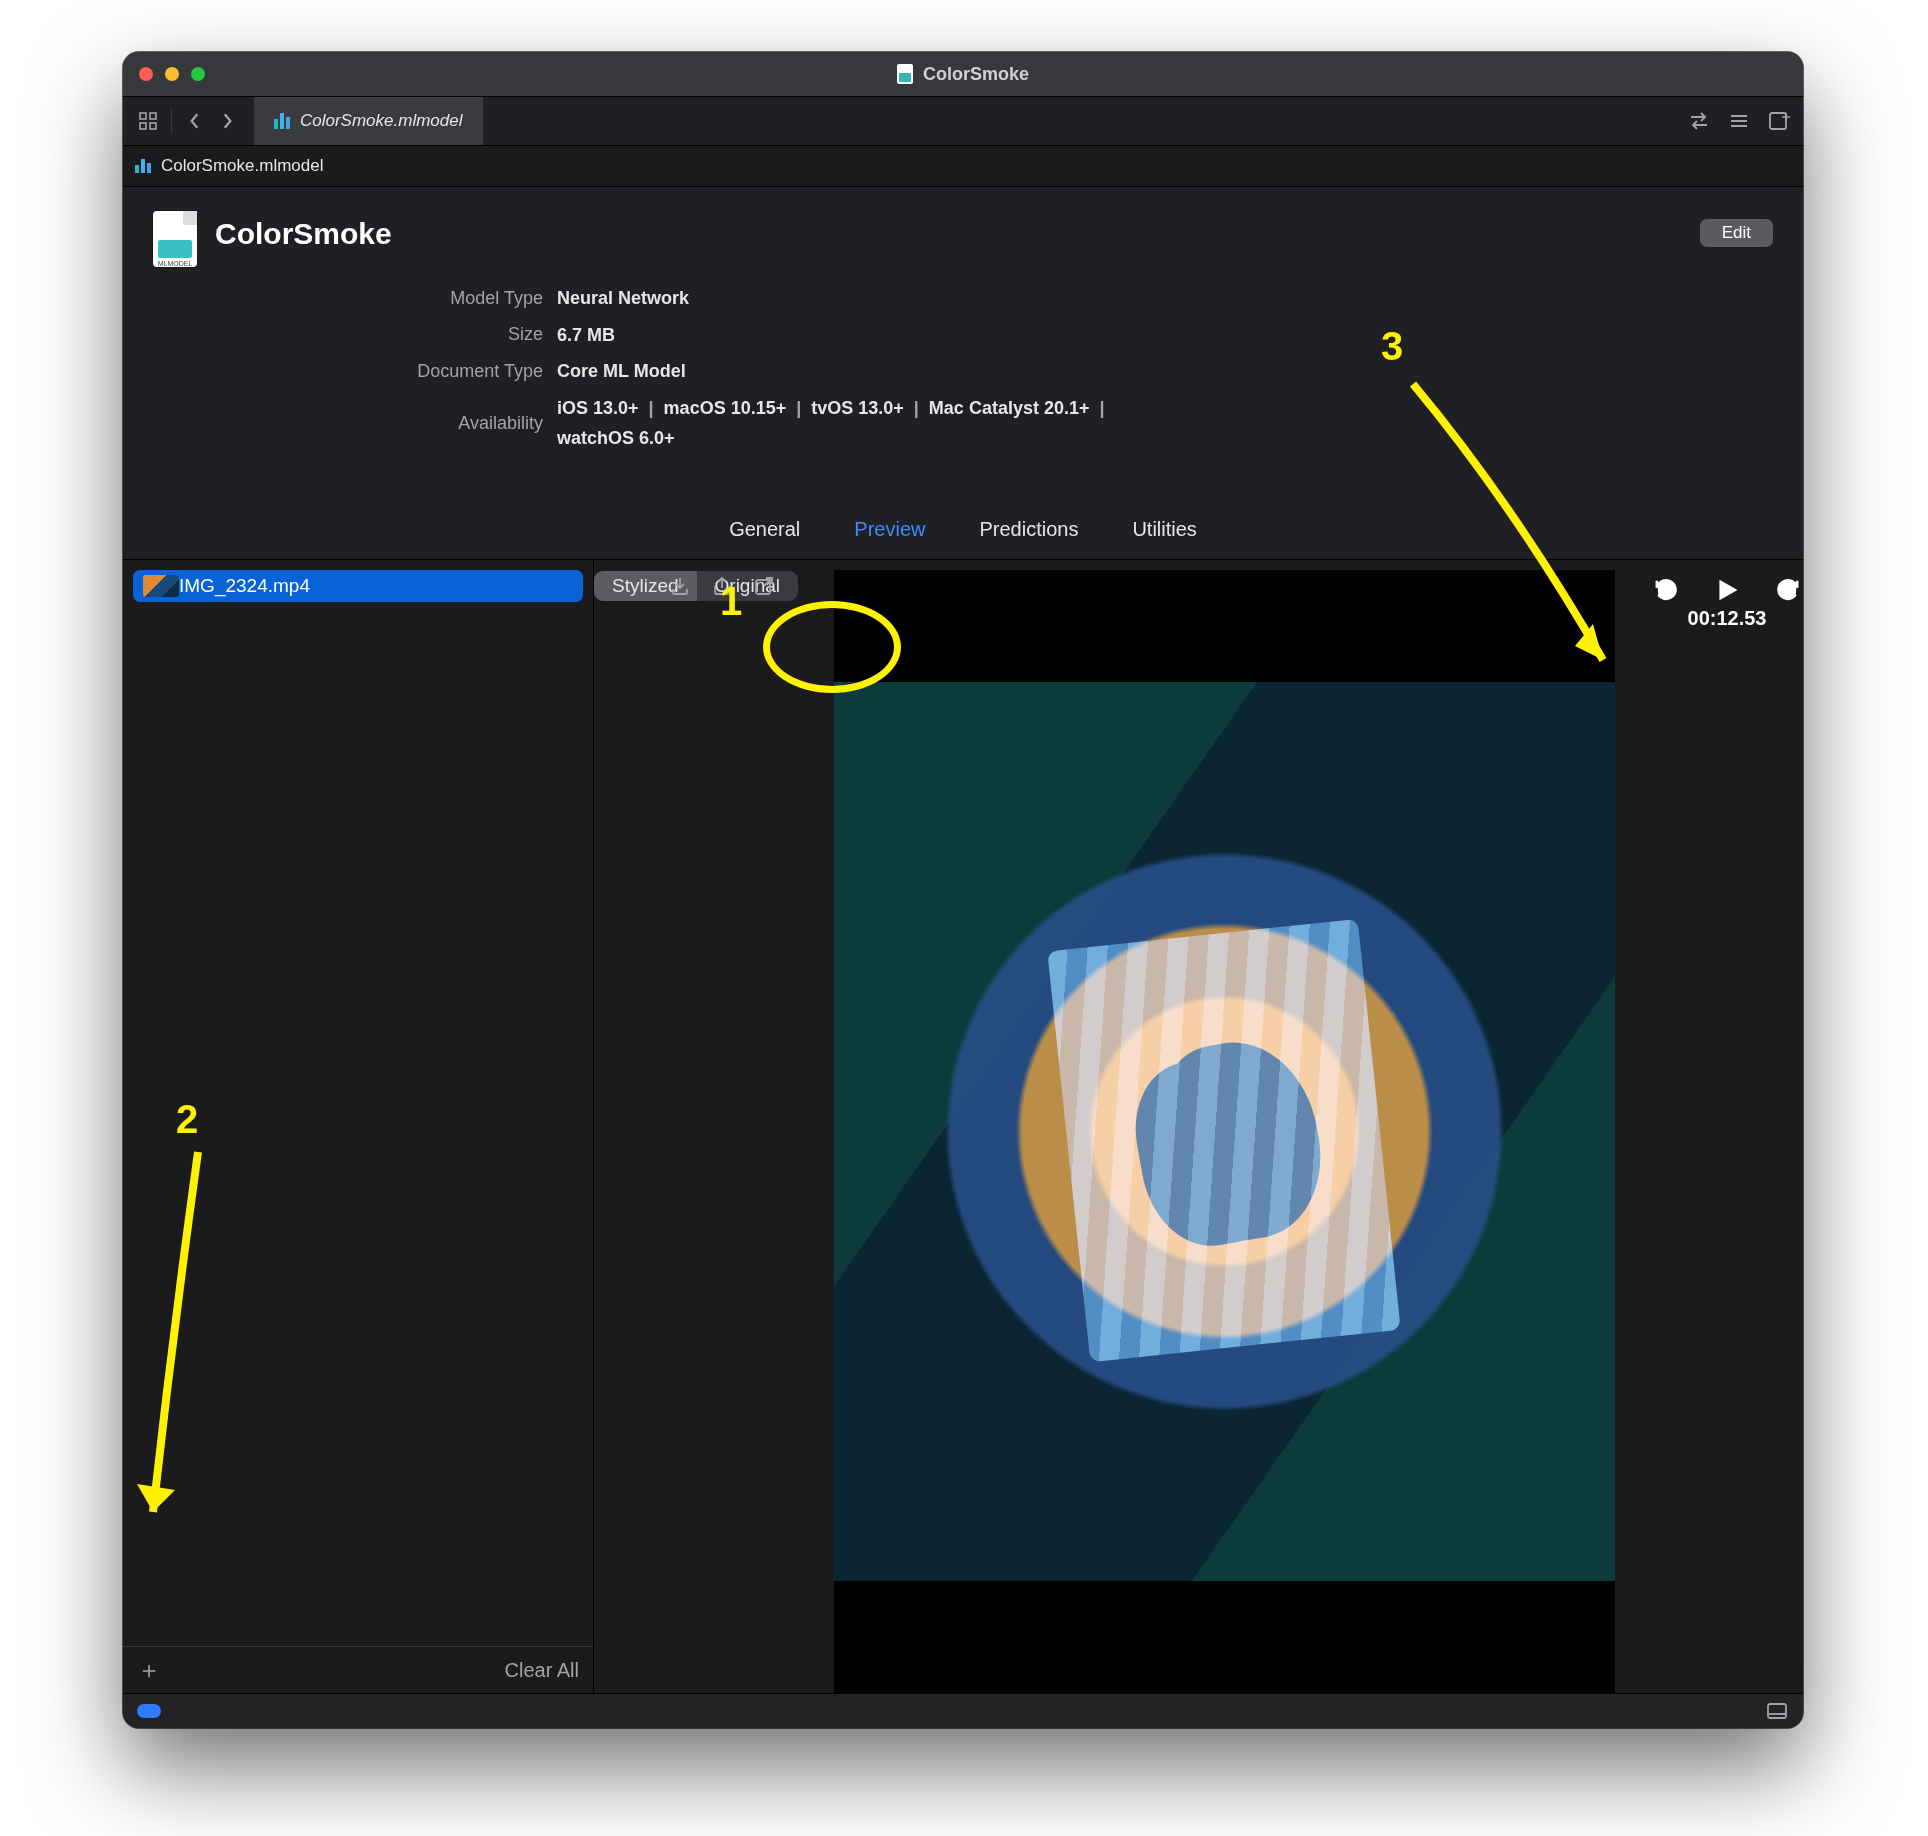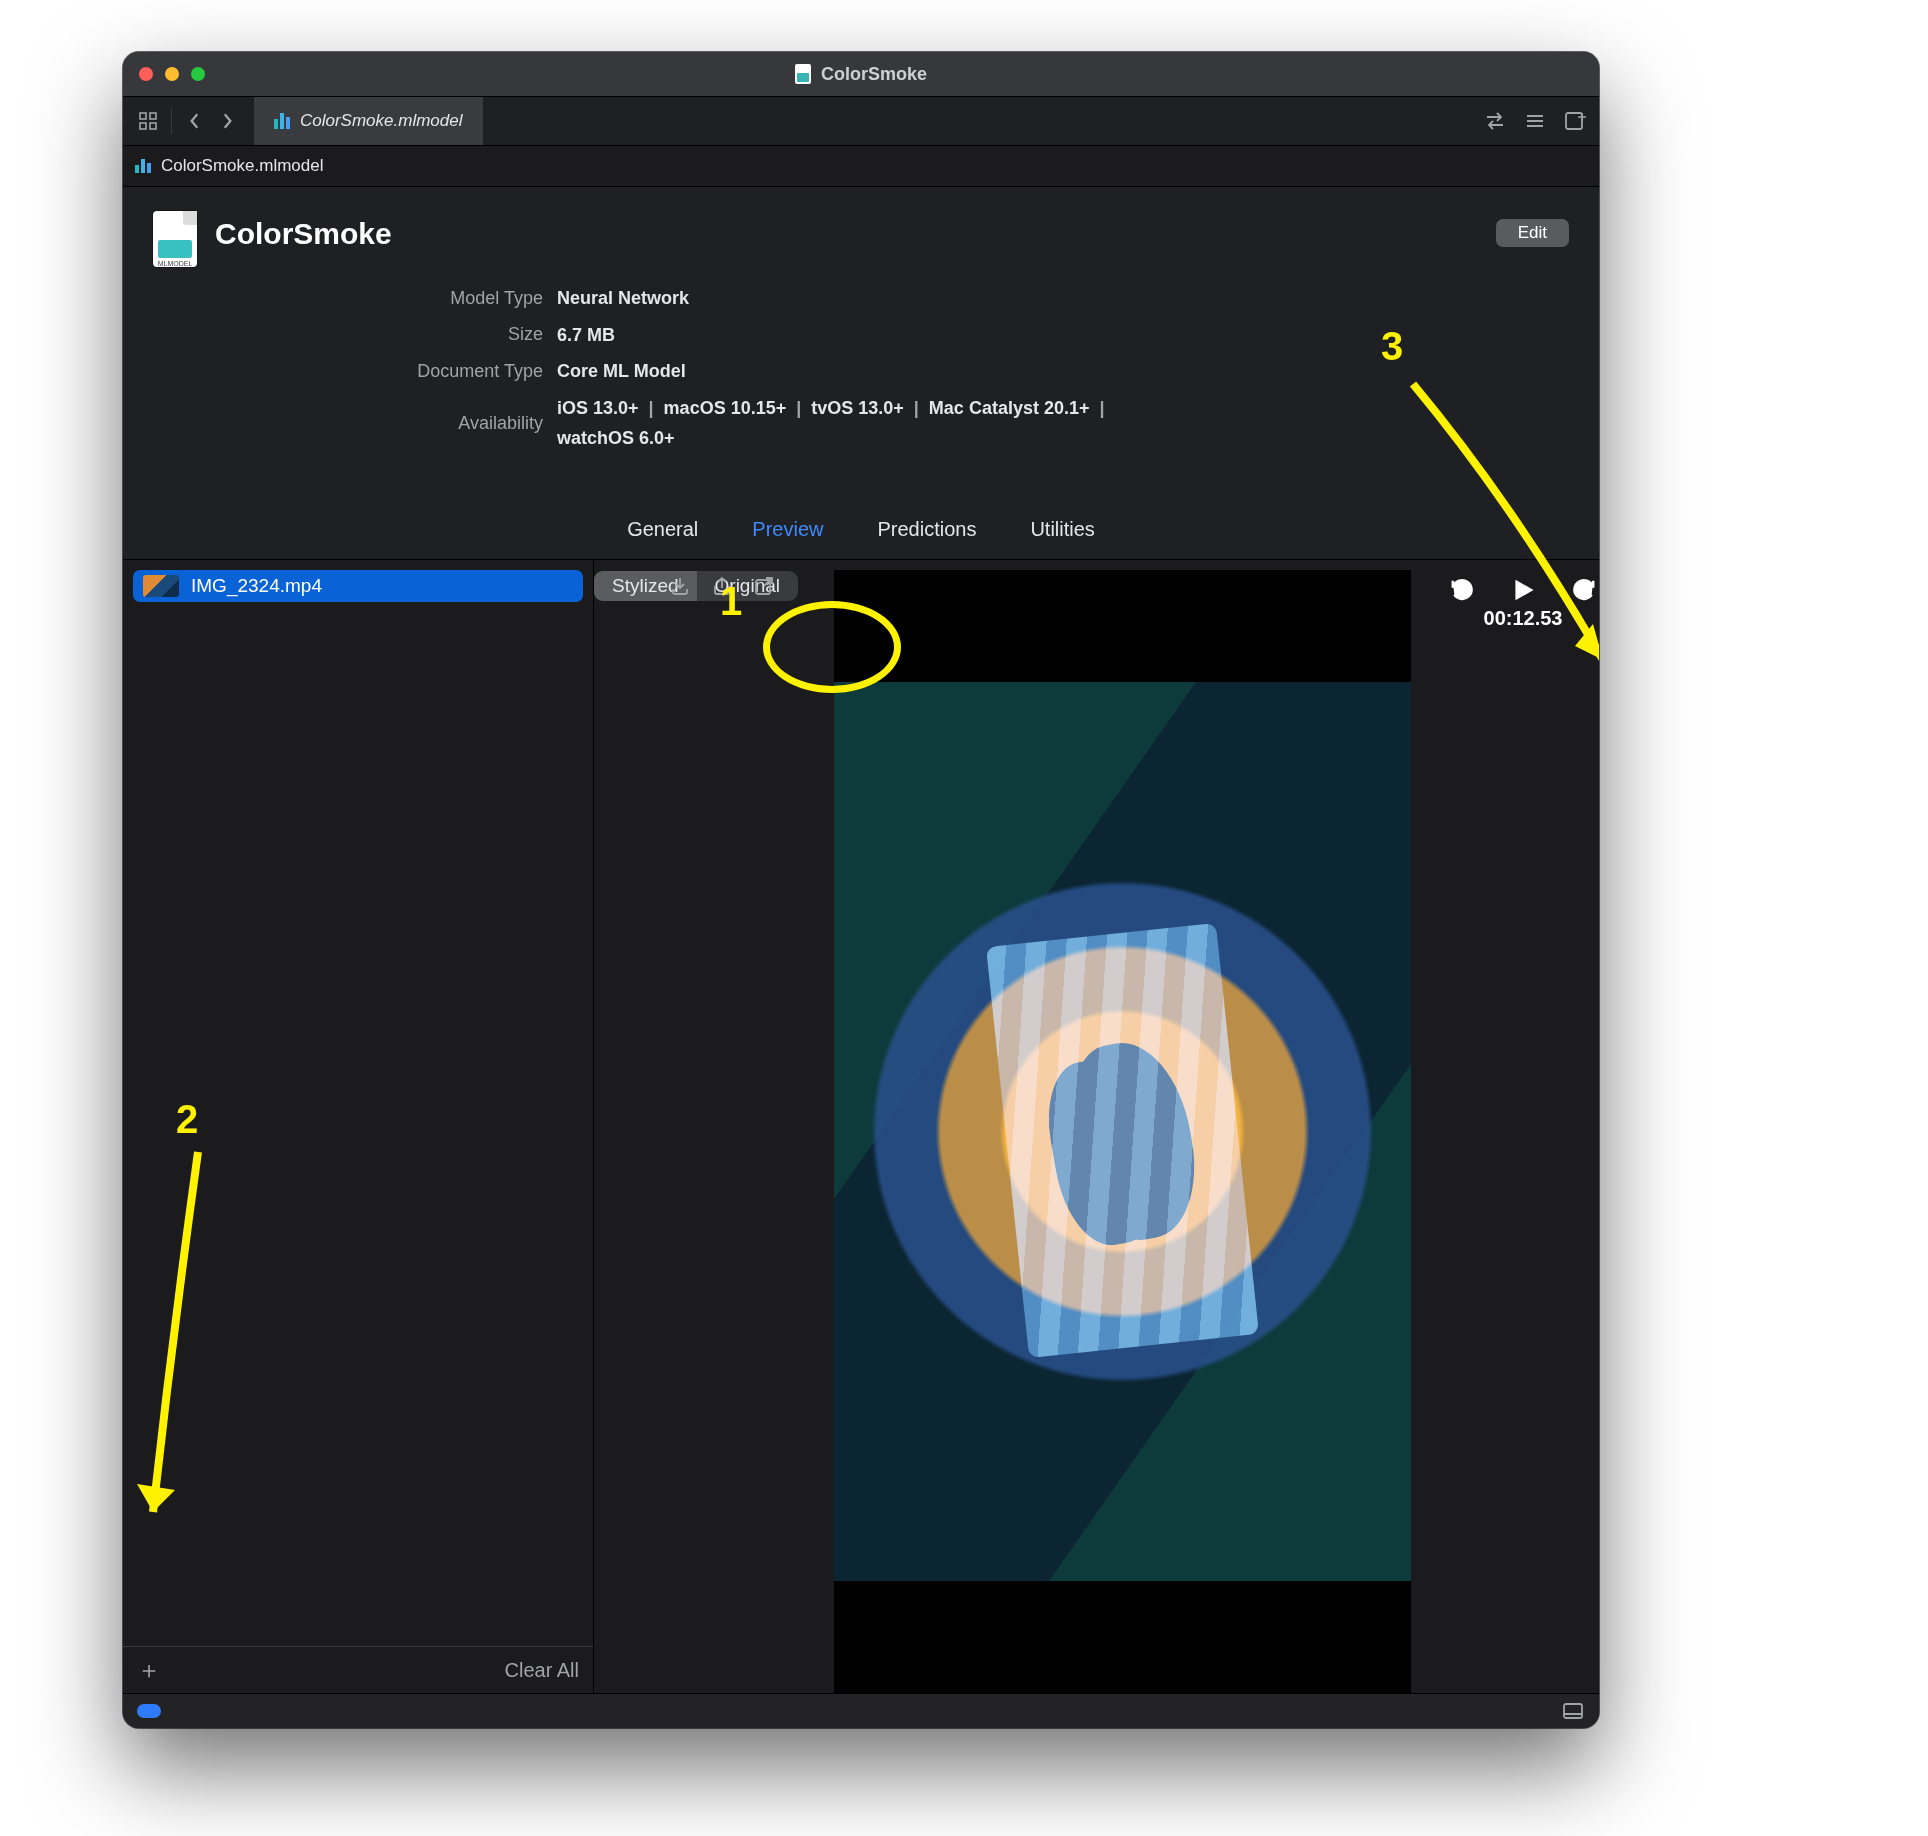--- a/index.html
+++ b/index.html
@@ -26,21 +26,21 @@
   html, body {
     margin:0; padding:0; background:#fff;
     font-family: -apple-system, "Helvetica Neue", Arial, sans-serif;
     font-size:14px; color:var(--text);
     width:1928px; height:1836px;
     position:relative;
   }
   
   .window {
     position:absolute; left:123px; top:52px;
-    width:1476px; height:1676px;
+    width:1680px; height:1676px;
     background:var(--bg-window);
     border-radius:16px;
     box-shadow: 0 40px 90px rgba(0,0,0,.55), 0 0 0 1px rgba(0,0,0,.6);
     overflow:hidden;
     display:flex; flex-direction:column;
   }
   
   .titlebar {
     height:44px; background:var(--bg-titlebar);
     display:flex; align-items:center; justify-content:center;
@@ -119,21 +119,21 @@
   .pane-tab.active{color:var(--text-blue);}
 
   
   .main{ flex:1; display:flex; min-height:0; background:#1b1b1d;}
   .sidebar{
     width:470px; border-right:1px solid #000;
     display:flex; flex-direction:column;
   }
   .sidelist{flex:1; padding:10px; overflow:auto;}
   .row-item{
-    display:flex; align-items:center; gap:12px;
+    display:flex; align-items:center; 
     background:var(--bg-selection); color:#fff;
     border-radius:7px; padding:5px 10px; font-size:19px;
   }
   .thumb{width:36px;height:22px;border-radius:3px;
     background:linear-gradient(135deg,#e08b33 0 40%, #1a4a7a 40% 70%, #0d2c4a 70%);
   }
   .side-footer{
     height:46px; border-top:1px solid var(--divider);
     display:flex; align-items:center; justify-content:space-between;
     padding:0 14px; color:var(--text-dim); font-size:20px;

